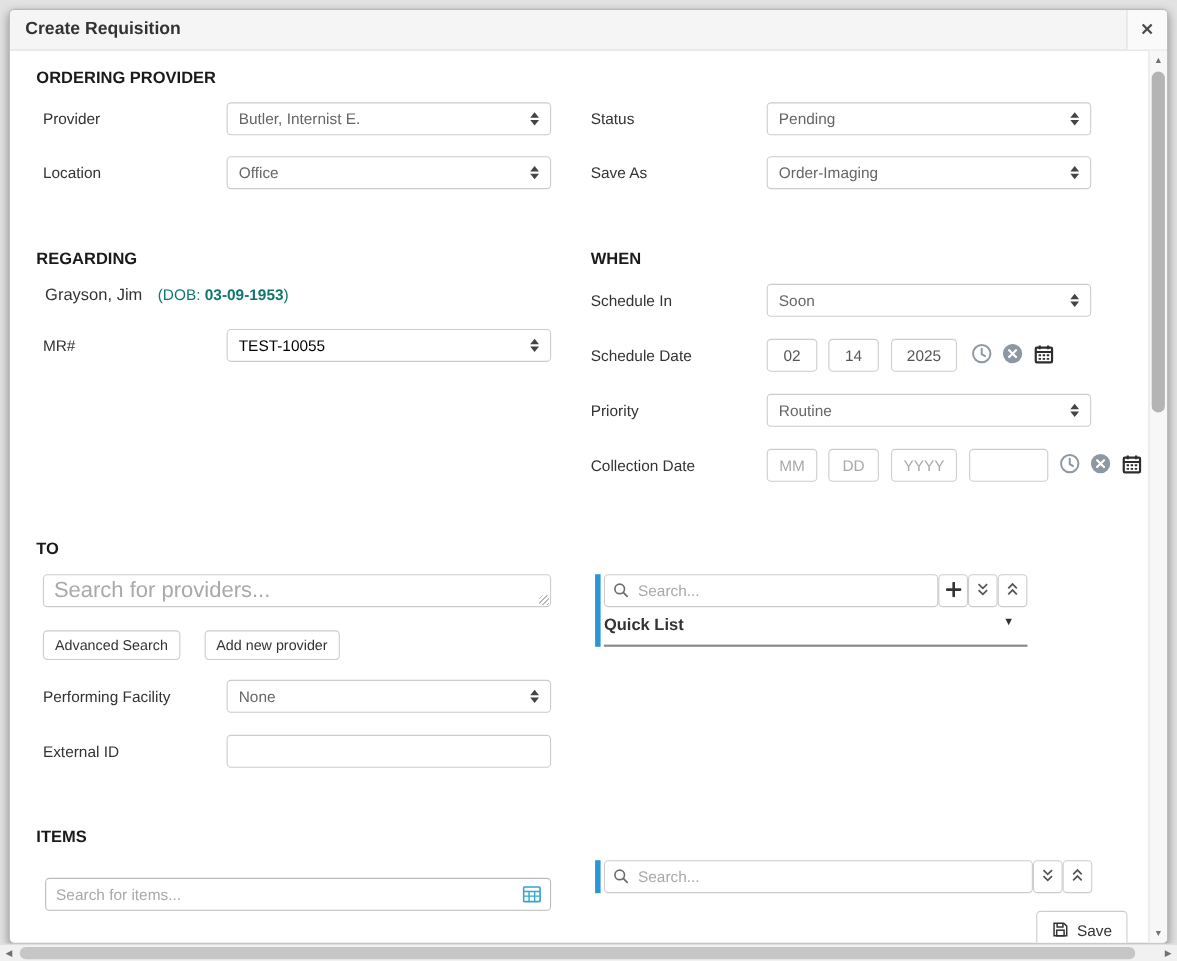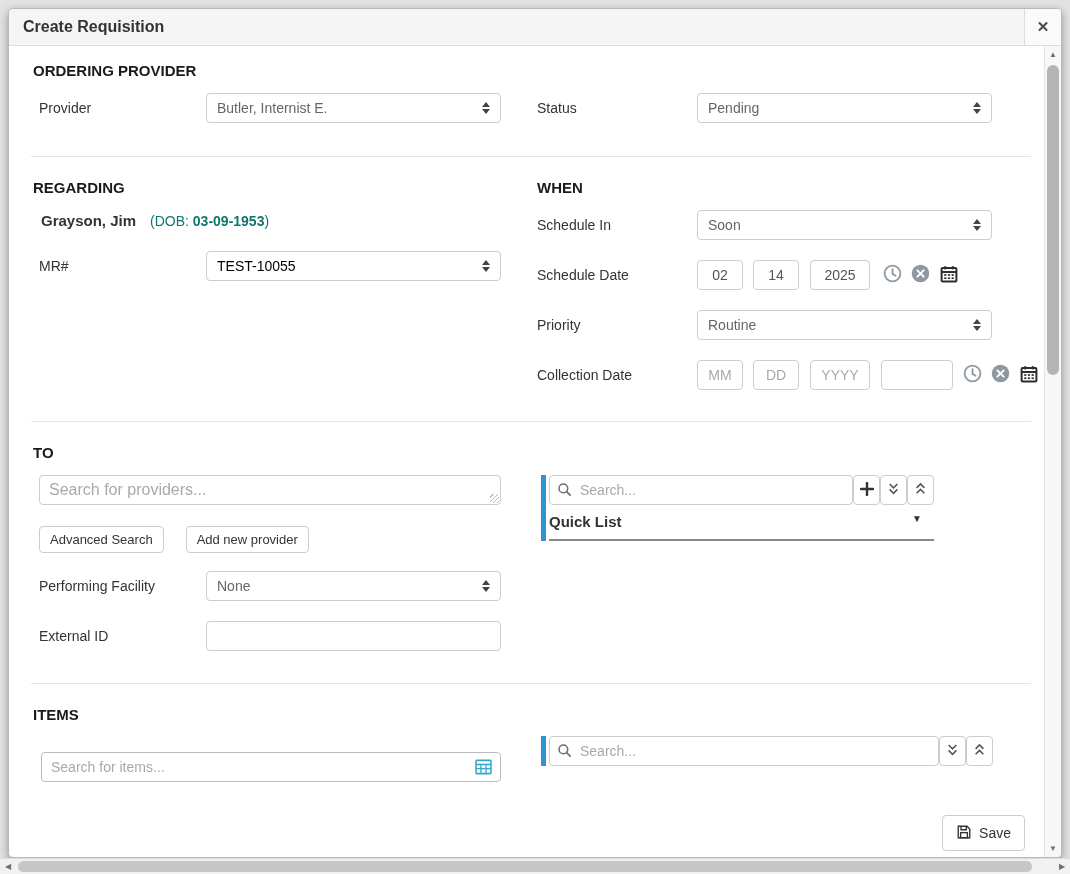--- a/index.html
+++ b/index.html
@@ -49,21 +49,21 @@
   .divider { height:1px; background:#e4e4e4; margin-right:2px; }
 
   .icon-grp { display:flex; align-items:center; gap:9px; margin-left:13px; }
   .icon-btn { background:none; border:none; padding:0; cursor:pointer; display:flex; align-items:center; }
 
   
   .sec2 { display:flex; }
   .sec2-left { flex:0 0 470px; }
   .sec2-right { flex:0 0 455px; margin-left:36px; }
   .patient-line { margin-left:10px; font-size:14px; color:#333; display:flex; align-items:baseline; }
-  .patient-name { font-weight:bold; font-size:15px; }
+  .patient-name { font-weight:normal; font-size:15px; }
   .dob { margin-left:14px; color:#0f766e; }
   .dob b { font-weight:bold; }
 
   
   .two-col { display:flex; align-items:flex-start; }
   .col-left { flex:0 0 470px; }
   .col-gap { flex:0 0 40px; }
   .panel { display:flex; align-items:stretch; }
   .accent { width:5px; background:#2b95d6; margin-right:3px; }
   .panel-body { width:385px; }
@@ -73,21 +73,21 @@
   .search-wrap input { width:100%; height:30px; border:1px solid #ccc; border-radius:4px;
                        padding:0 8px 0 30px; font-size:14px; color:#555; }
   .mag { position:absolute; left:8px; top:7px; }
   .quicklist { margin-top:8px; display:flex; height:28px;
                border-bottom:2px solid #8a8a8a; }
   .quicklist .ql-label { font-weight:bold; font-size:15px; color:#333; }
   .quicklist .ql-caret { margin-left:auto; margin-right:12px; font-size:10px; color:#333; }
 
   .ta-wrap { position:relative; margin-left:8px; width:462px; }
   .ta-wrap input { width:100%; height:30px; border:1px solid #ccc; border-radius:4px; padding:0 9px;
-                   font-size:16px; color:#555; }
+                   font-size:20px; color:#555; }
   .resize-corner { position:absolute; right:2px; bottom:2px; width:9px; height:9px;
       background:repeating-linear-gradient(135deg, transparent 0 2px, #bbb 2px 3px); }
 
   .items-search-wrap { position:relative; margin-left:10px; width:460px; margin-top:16px; }
   .items-search-wrap input { width:100%; height:30px; border:1px solid #bbb; border-radius:4px;
                              padding:0 34px 0 9px; font-size:14px; color:#555; }
   .items-table-icon { position:absolute; right:9px; top:7px; cursor:pointer; background:none; border:none; padding:0; }
 
   
   .modal-footer { margin-top:auto; display:flex; justify-content:flex-end; padding:0 8px 6px 0; }
@@ -138,20 +138,39 @@
       <div class="lbl lbl-r">Status</div>
       <div class="select">
         <span class="val">Pending</span>
         <span class="caret">
             <i class="tri-u"></i>
             <i class="tri-d"></i>
           </span>
       </div>
     </div>
 
+    <div class="row" style="margin-top:19px">
+      <div class="lbl">Location</div>
+      <div class="select">
+        <span class="val">Office</span>
+        <span class="caret">
+            <i class="tri-u"></i>
+            <i class="tri-d"></i>
+          </span>
+      </div>
+      <div class="gap-col"></div>
+      <div class="lbl lbl-r">Save As</div>
+      <div class="select">
+        <span class="val">Order-Imaging</span>
+        <span class="caret">
+            <i class="tri-u"></i>
+            <i class="tri-d"></i>
+          </span>
+      </div>
+    </div>
 
     <div class="divider" style="margin-top:33px"></div>
 
     <div class="sec2">
       <div class="sec2-left">
         <div class="sec-h" style="margin:22px 0 0 2px">REGARDING</div>
         <div class="patient-line" style="margin-top:16px">
           <span class="patient-name">Grayson, Jim</span>
           <span class="dob"><span>(DOB: </span><b>03-09-1953</b><span>)</span></span>
         </div>

